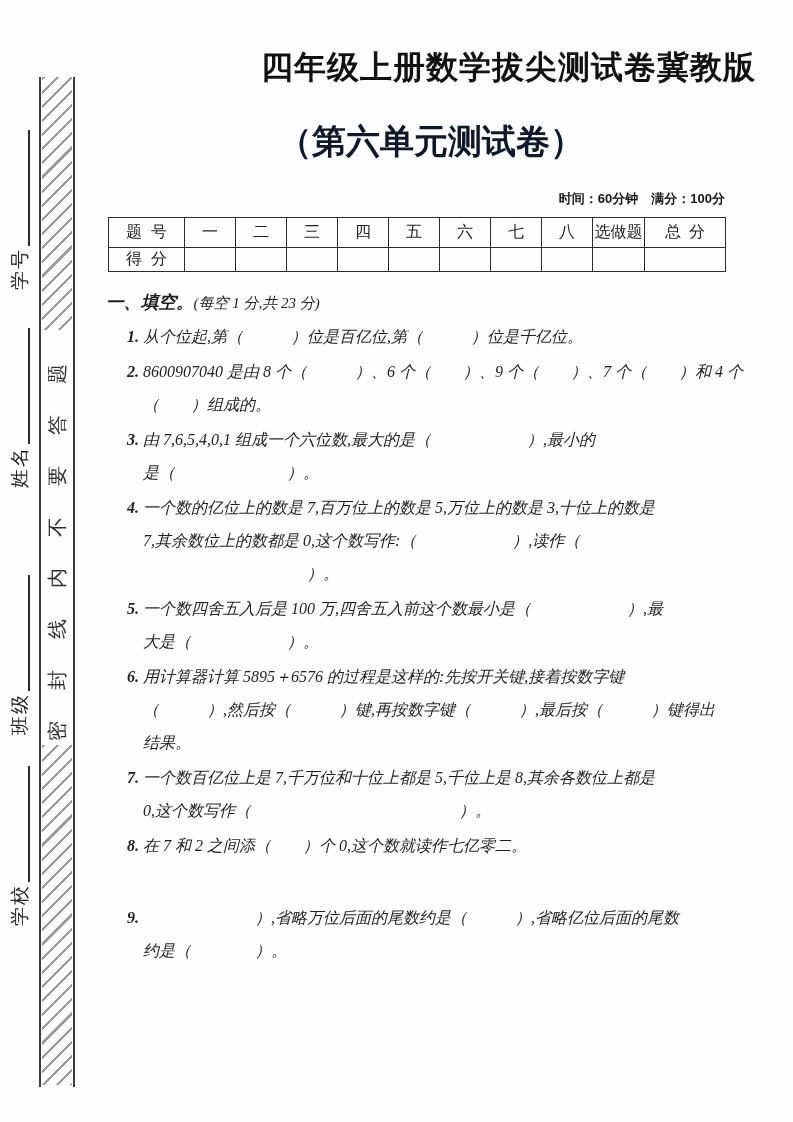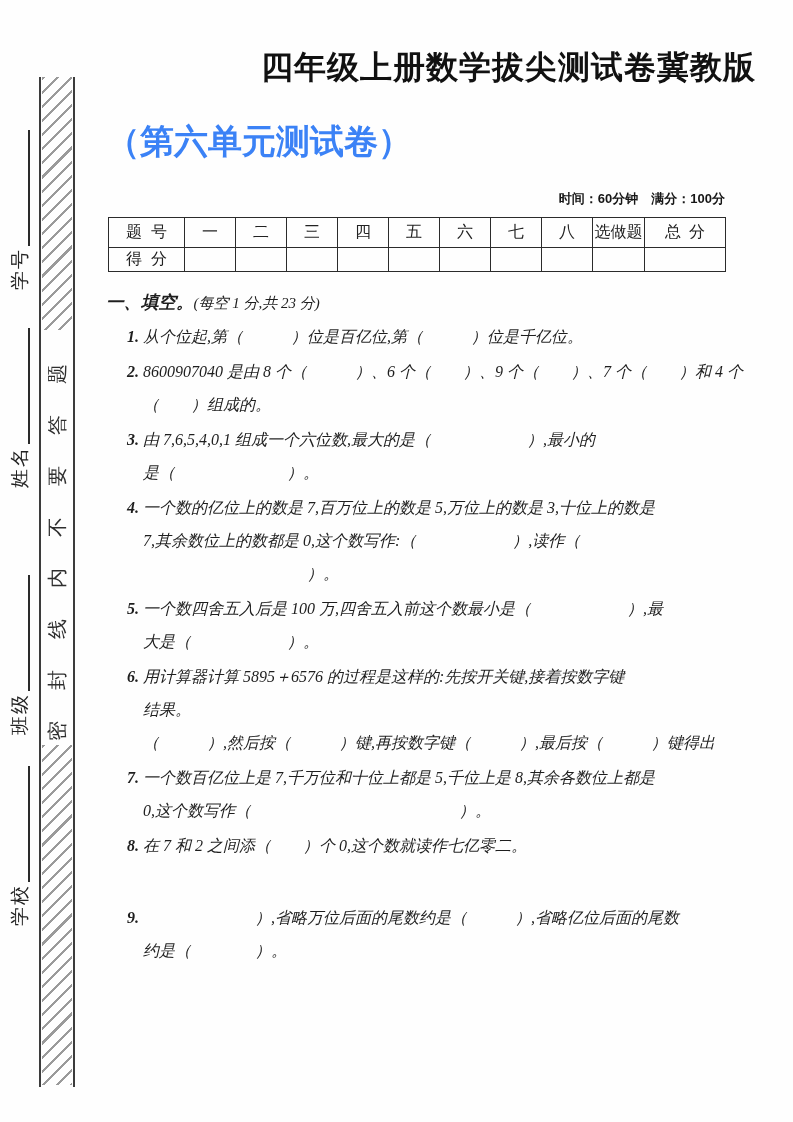--- a/index.html
+++ b/index.html
@@ -46,22 +46,22 @@
 
   
   .title {
     position:absolute; left:106px; top:46px; width:650px;
     text-align:right; font-family:"Liberation Sans","DejaVu Sans",sans-serif;
     font-weight:900; font-size:32px; letter-spacing:1px; color:#111;
     white-space:nowrap;
   }
   .subtitle {
     position:absolute; left:106px; top:119px; width:650px;
-    font-family:"Liberation Sans","DejaVu Sans",sans-serif;
-    font-weight:900; font-size:34px; color:#3b82f6; white-space:nowrap;
+    text-align:center; font-family:"Liberation Sans","DejaVu Sans",sans-serif;
+    font-weight:900; font-size:34px; color:#0f172a; white-space:nowrap;
   }
   .meta {
     position:absolute; top:190px; right:68px;
     font-family:"Liberation Sans","DejaVu Sans",sans-serif;
     font-weight:700; font-size:13px; color:#161616; white-space:nowrap;
   }
 
   
   table.score {
     position:absolute; left:108px; top:217px;
@@ -195,22 +195,22 @@
 
     <div class="question">
       <span class="qnum">5.</span>
       <div class="q-line">一个数四舍五入后是 100 万,四舍五入前这个数最小是（　　　　　　）,最</div>
       <div class="q-line">大是（　　　　　　）。</div>
     </div>
 
     <div class="question">
       <span class="qnum">6.</span>
       <div class="q-line">用计算器计算 5895＋6576 的过程是这样的:先按开关键,接着按数字键</div>
+      <div class="q-line">（　　　）,然后按（　　　）键,再按数字键（　　　）,最后按（　　　）键得出</div>
       <div class="q-line">结果。</div>
-      <div class="q-line">（　　　）,然后按（　　　）键,再按数字键（　　　）,最后按（　　　）键得出</div>
     </div>
 
     <div class="question">
       <span class="qnum">7.</span>
       <div class="q-line">一个数百亿位上是 7,千万位和十位上都是 5,千位上是 8,其余各数位上都是</div>
       <div class="q-line">0,这个数写作（　　　　　　　　　　　　　）。</div>
     </div>
 
     <div class="question">
       <span class="qnum">8.</span>

